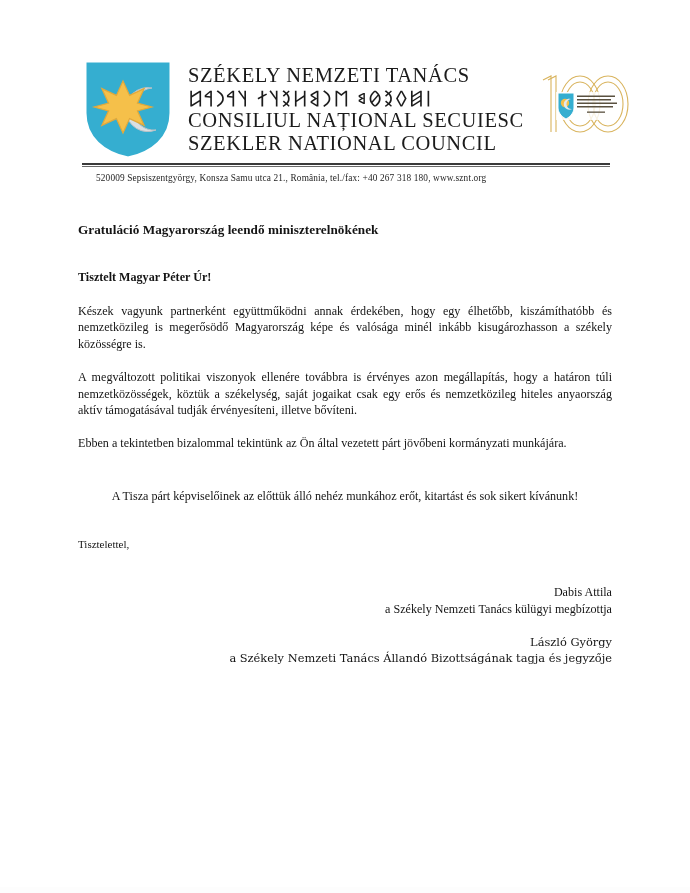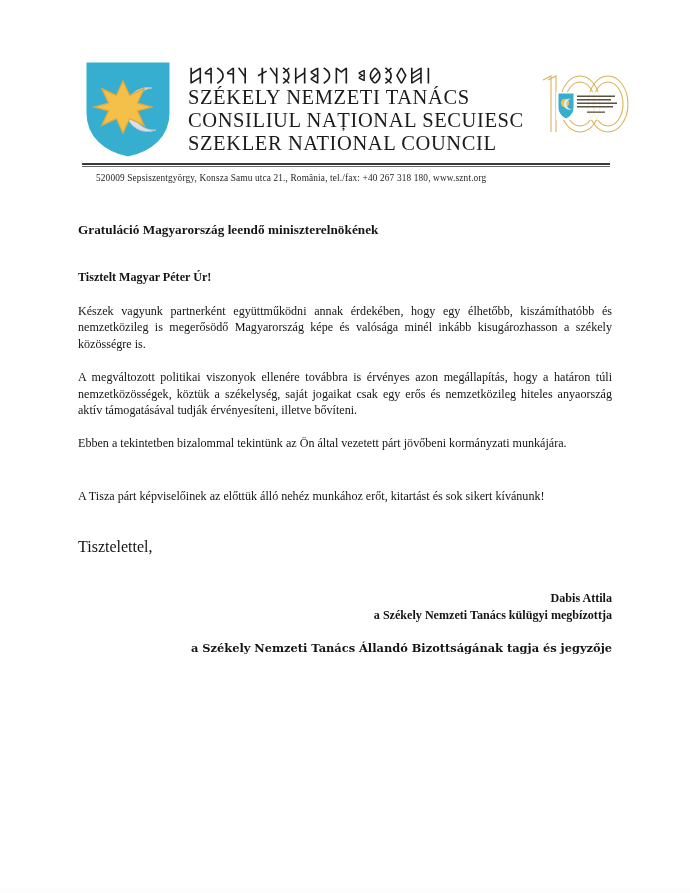--- a/index.html
+++ b/index.html
@@ -131,32 +131,31 @@
     text-align: justify;
     text-justify: inter-word;
   }
   p.para.last-body {
     margin-bottom: 36px;
   }
   .wish {
     margin: 29px 0 0 0;
     font-size: 12.1px;
     line-height: 1.355;
-    text-align: left;
+    text-align: center;
   }
   .closing {
     margin: 34px 0 0 0;
-    font-size: 16px;
+    font-size: 11px;
   }
 
   
   .signatures {
     margin-top: 34px;
     text-align: right;
-    font-weight: bold;
   }
   .sig-block {
     margin-bottom: 18px;
   }
   .sig-block.alt {
     font-family: "DejaVu Serif", "Liberation Serif", serif;
   }
   .sig-name {
     font-size: 12.1px;
     line-height: 1.38;
@@ -203,22 +202,22 @@
           <g transform="translate(41,49)">
             <path d="M0,-26 L6.6,-11.6 L21.2,-18.4 L14.4,-3.8 L28.8,0
                      L14.4,3.8 L21.2,18.4 L6.6,11.6 L0,26
                      L-6.6,11.6 L-21.2,18.4 L-14.4,3.8 L-28.8,0
                      L-14.4,-3.8 L-21.2,-18.4 L-6.6,-11.6 Z" fill="#F5C04A" stroke="#E2A93A" stroke-width="1.2"></path>
           </g>
         </svg>
       </div>
 
       <div class="org-names">
+        <div class="org-line">SZÉKELY NEMZETI TANÁCS</div>
         <div class="org-line runic">𐲥𐲯𐲓𐲉𐲗𐳘 𐲮𐲙𐲘𐲢𐲉𐲦𐲐 𐲦𐲀𐲙𐲀𐲆</div>
-        <div class="org-line">SZÉKELY NEMZETI TANÁCS</div>
         <div class="org-line">CONSILIUL NAȚIONAL SECUIESC</div>
         <div class="org-line">SZEKLER NATIONAL COUNCIL</div>
       </div>
 
       <div class="centennial">
         <svg width="104" height="72" viewBox="0 0 104 72" xmlns="http://www.w3.org/2000/svg">
           <g fill="none" stroke="#D9B45E" stroke-width="1.1">
             <path d="M18 10 L26 6 L26 62"></path>
             <path d="M13 10 L21 6 L21 62"></path>
             <ellipse cx="50" cy="34" rx="20" ry="28"></ellipse>
@@ -269,20 +268,21 @@
     <p class="closing">Tisztelettel,</p>
 
     <div class="signatures">
 
       <div class="sig-block">
         <div class="sig-name">Dabis Attila</div>
         <div class="sig-role">a Székely Nemzeti Tanács külügyi megbízottja</div>
       </div>
 
       <div class="sig-block alt">
+        <div class="sig-name">László György</div>
         <div class="sig-role">a Székely Nemzeti Tanács Állandó Bizottságának tagja és jegyzője</div>
       </div>
 
     </div>
 
 
   </div>
 
   <div class="page-edge"></div>
 

